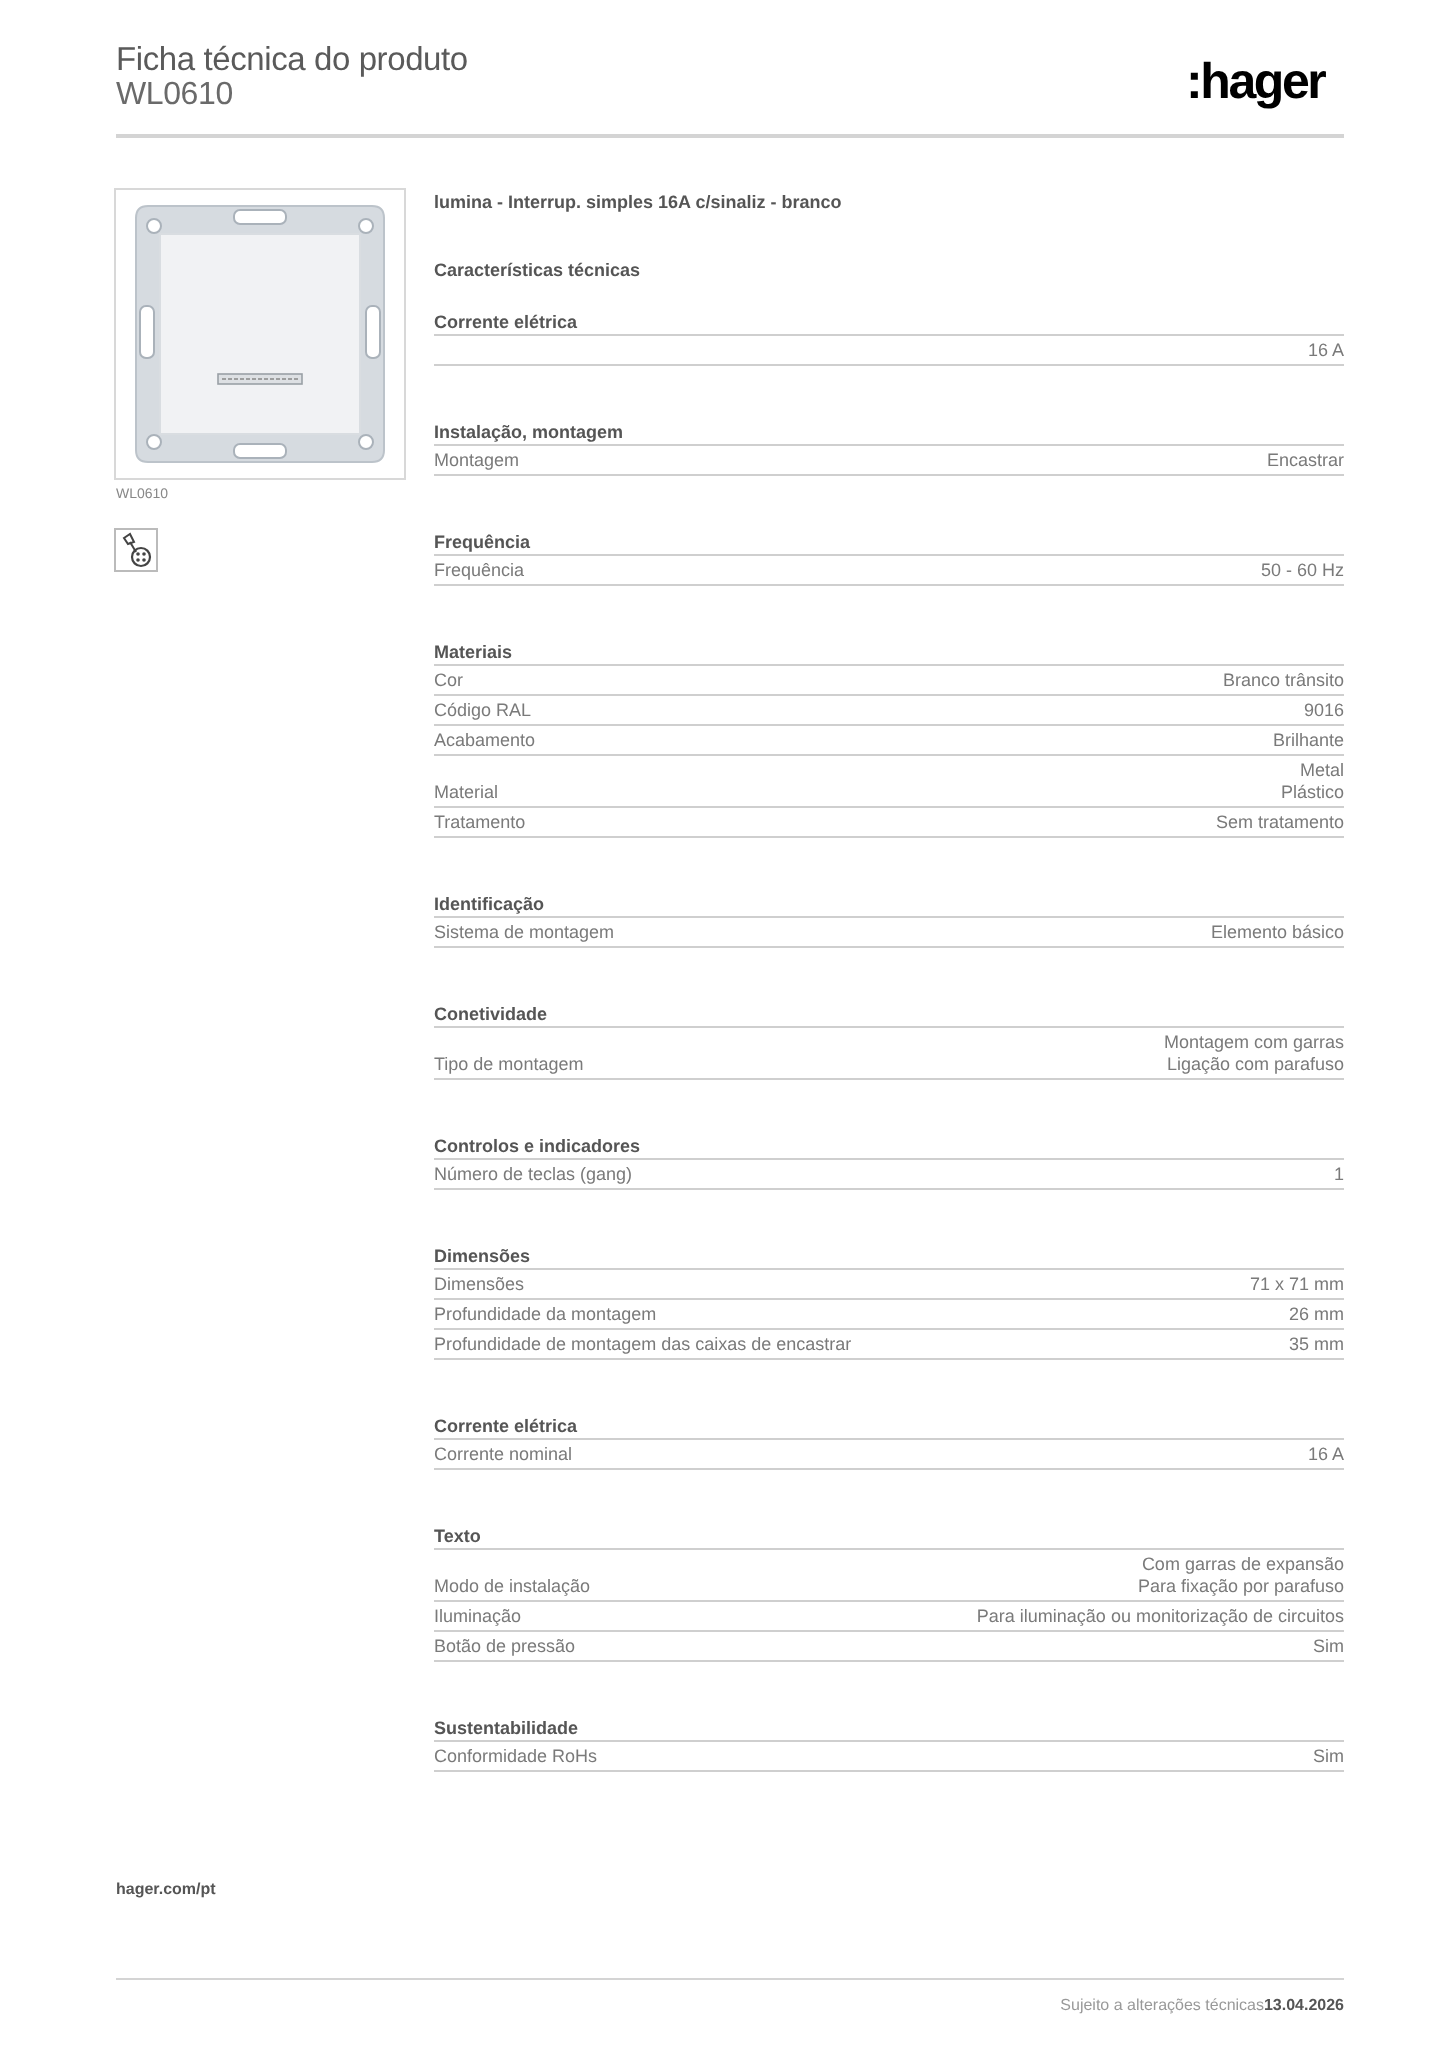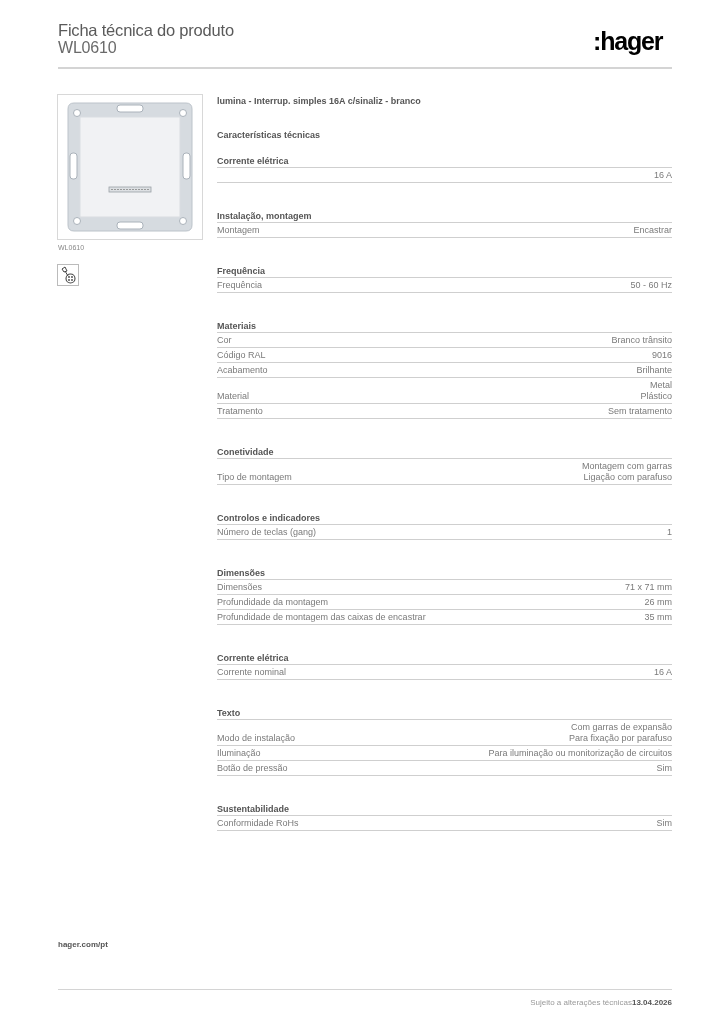--- a/index.html
+++ b/index.html
@@ -175,20 +175,29 @@
           </span>
         </div>
         <div class="row">
           <span class="label">Tratamento</span>
           <span class="value">
             <div>Sem tratamento</div>
           </span>
         </div>
       </div>
       <div class="section">
+        <div class="section-head">Identificação</div>
+        <div class="row">
+          <span class="label">Sistema de montagem</span>
+          <span class="value">
+            <div>Elemento básico</div>
+          </span>
+        </div>
+      </div>
+      <div class="section">
         <div class="section-head">Conetividade</div>
         <div class="row">
           <span class="label">Tipo de montagem</span>
           <span class="value">
             <div>Montagem com garras</div>
             <div>Ligação com parafuso</div>
           </span>
         </div>
       </div>
       <div class="section">

